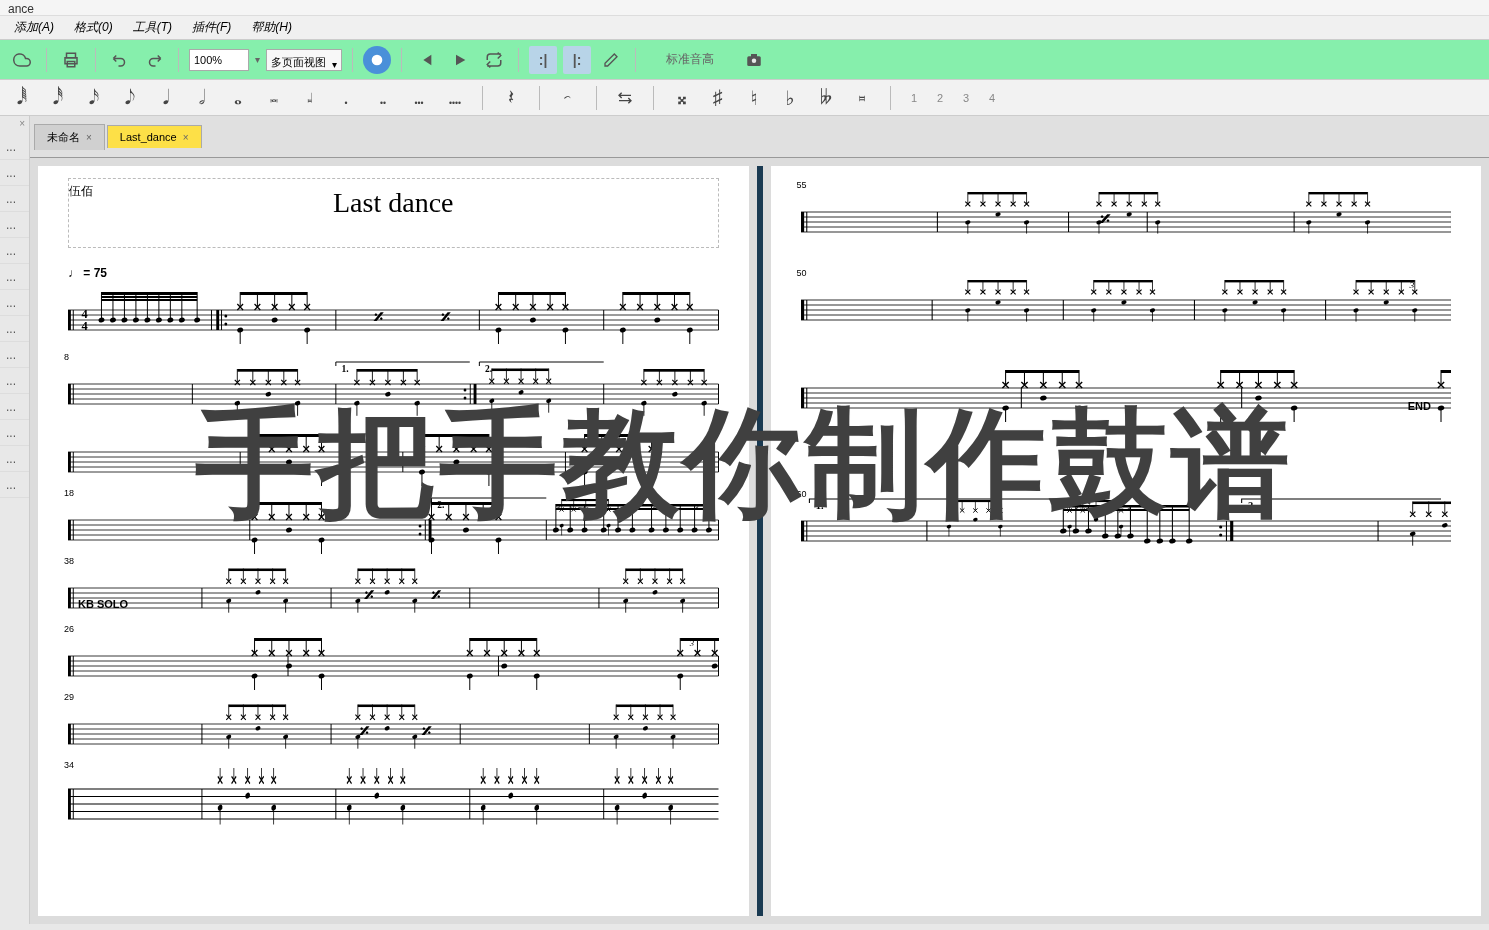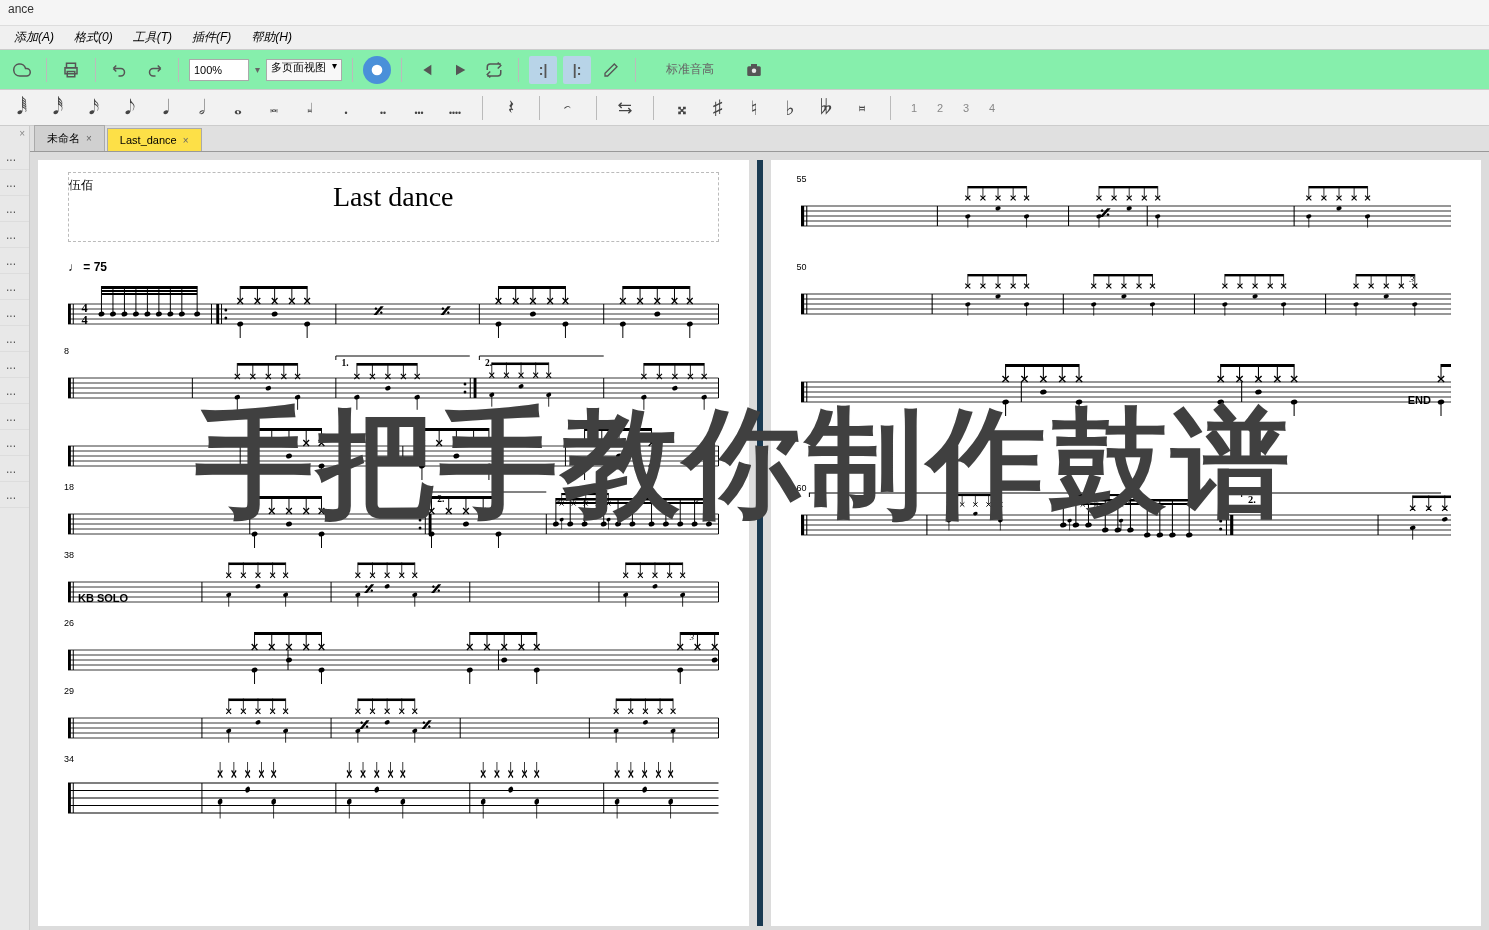--- a/index.html
+++ b/index.html
@@ -1,41 +1,41 @@
 <!DOCTYPE html>
 <html><head>
 <meta charset="utf-8">
 <style>
 * { margin: 0; padding: 0; box-sizing: border-box; }
 body { font-family: "Microsoft YaHei", sans-serif; background: #e8e8e8; width: 1489px; height: 930px; overflow: hidden; position: relative; }
 
-.titlebar { background: #f5f5f5; height: 26px; padding: 2px 8px; font-size: 12px; color: #333; border-bottom: 1px solid #ddd; }
+.titlebar { background: #f5f5f5; height: 16px; padding: 2px 8px; font-size: 12px; color: #333; border-bottom: 1px solid #ddd; }
 
 .menubar { background: #f0f0f0; height: 24px; display: flex; align-items: center; gap: 0; padding: 0 4px; border-bottom: 1px solid #ccc; font-size: 12px; font-style: italic; }
 .menubar .menu-item { padding: 3px 10px; cursor: pointer; }
 
 .toolbar1 { background: #86efac; height: 40px; display: flex; align-items: center; gap: 6px; padding: 4px 8px; border-bottom: 1px solid #ccc; }
 .tb-btn { width: 28px; height: 28px; display: flex; align-items: center; justify-content: center; cursor: pointer; border-radius: 3px; color: #555; }
 .tb-sep { width: 1px; height: 24px; background: #bbb; margin: 0 4px; }
 .zoom-input { width: 60px; height: 22px; font-size: 11px; padding: 0 4px; border: 1px solid #aaa; background: #fff; }
-.combo { height: 22px; font-size: 11px; padding: 0 4px; border: 1px solid #aaa; background: #f8f8f8; display: flex; align-items: flex-start; gap: 6px; }
+.combo { height: 22px; font-size: 11px; padding: 0 4px; border: 1px solid #aaa; background: #f8f8f8; display: flex; align-items: flex-end; gap: 6px; }
 .blue-btn { background: #4a90d9; border-radius: 50%; width: 28px; height: 28px; color: #fff; display: flex; align-items: center; justify-content: center; }
 
 .toolbar2 { background: #f2f2f2; height: 36px; display: flex; align-items: center; gap: 12px; padding: 4px 10px; border-bottom: 1px solid #ccc; font-size: 20px; color: #444; }
 .note-btn { width: 24px; height: 28px; display: flex; align-items: center; justify-content: center; cursor: pointer; font-family: serif; }
 .voice-num { font-size: 11px; color: #888; width: 14px; text-align: center; cursor: pointer; }
 
 .workspace { display: flex; height: calc(100% - 122px); }
 
 .sidebar { width: 30px; background: #e8e8e8; border-right: 1px solid #ccc; padding-top: 4px; position: relative; }
 .sidebar-x { position: absolute; top: 2px; right: 4px; font-size: 10px; color: #888; cursor: pointer; }
 .palette-item { height: 26px; display: flex; align-items: center; padding-left: 6px; font-size: 12px; color: #555; cursor: pointer; border-bottom: 1px solid #ddd; }
 
 .doc-area { flex: 1; background: #dcdcdc; display: flex; flex-direction: column; }
-.tabs { height: 26px; background: #e0e0e0; display: flex; align-items: flex-end; padding-left: 4px; border-bottom: 1px solid #999; }
+.tabs { height: 42px; background: #e0e0e0; display: flex; align-items: center; padding-left: 4px; border-bottom: 1px solid #999; }
 .tab { padding: 5px 12px; font-size: 11px; background: #d0d0d0; border: 1px solid #aaa; border-bottom: none; margin-right: 2px; cursor: pointer; display: flex; align-items: center; gap: 6px; }
 .tab.active { background: #fde047; }
 .tab .close-x { font-size: 10px; color: #666; }
 
 .pages { flex: 1; display: flex; gap: 8px; padding: 8px; overflow: hidden; background: #dcdcdc; }
 .page { background: #fff; flex: 1; padding: 12px 30px 10px 30px; position: relative; overflow: hidden; }
 .page-divider { width: 6px; background: #1a3a52; }
 
 .score-title-box { border: 1px dashed #bbb; padding: 8px 0 28px 0; text-align: center; margin-bottom: 18px; position: relative; }
 .composer { position: absolute; left: 0; top: 4px; font-size: 12px; }

